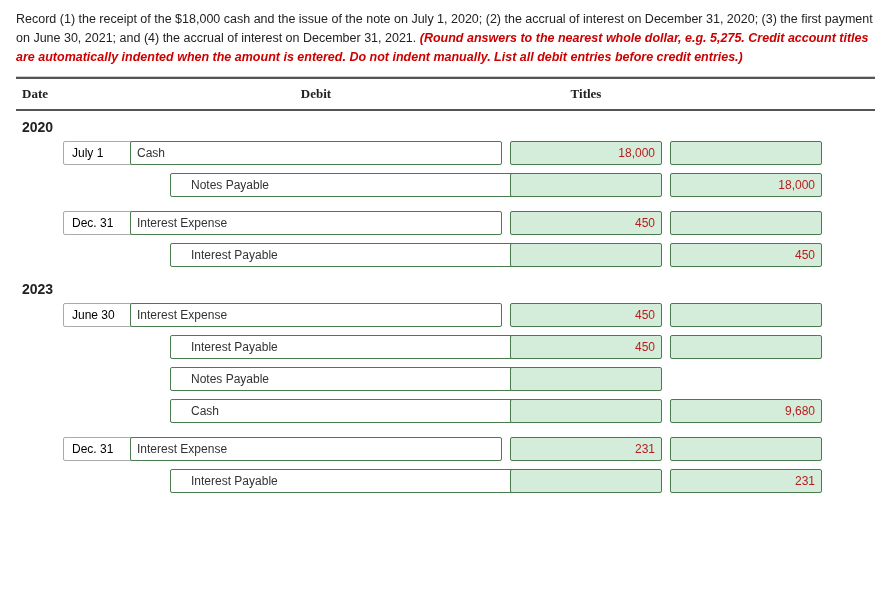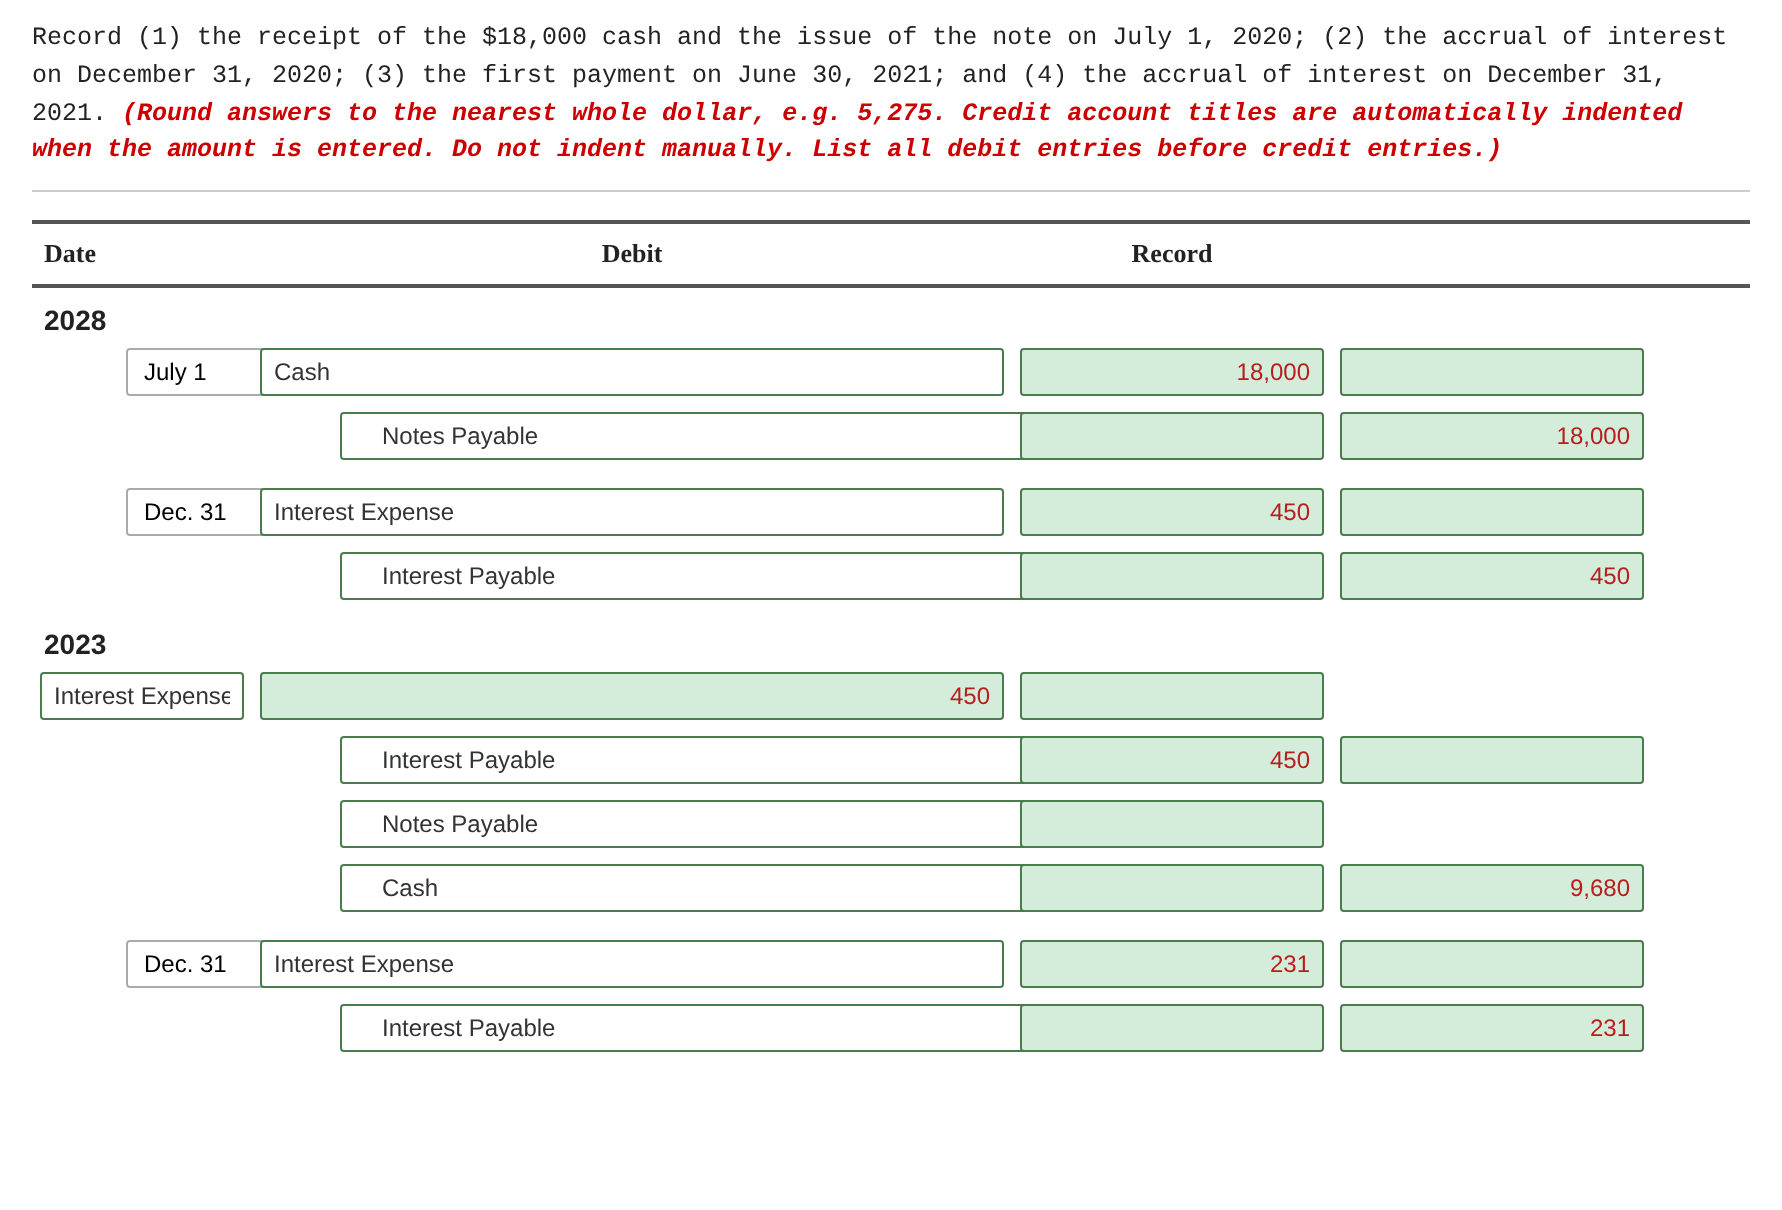--- a/index.html
+++ b/index.html
@@ -7,24 +7,22 @@
       font-family: Arial, sans-serif;
       font-size: 13px;
       background: #fff;
       color: #222;
       padding: 10px 16px;
       width: 891px;
     }
     .instructions {
       font-size: 12.5px;
       line-height: 1.5;
-      margin-bottom: 14px;
       border-bottom: 1px solid #ccc;
       padding-bottom: 10px;
-      font-family: Liberation Mono, monospace;
     }
     .instructions .bold-italic {
       font-weight: bold;
       font-style: italic;
       color: #c00;
     }
     .table-header {
       display: grid;
       grid-template-columns: 110px 380px 160px 160px;
       border-top: 2px solid #555;
@@ -98,25 +96,25 @@
 </head>
 <body>
 
 <div class="instructions">
   <span>Record (1) the receipt of the $18,000 cash and the issue of the note on July 1, 2020; (2) the accrual of interest on December 31, 2020; (3) the first payment on June 30, 2021; and (4) the accrual of interest on December 31, 2021. </span><span class="bold-italic">(Round answers to the nearest whole dollar, e.g. 5,275. Credit account titles are automatically indented when the amount is entered. Do not indent manually. List all debit entries before credit entries.)</span>
 </div>
 
 <div class="table-header">
   <div>Date</div>
   <div class="debit-header">Debit</div>
-  <div class="credit-header">Record</div>
+  <div class="credit-header">Titles</div>
 </div>
 
 <div id="journal-body">
-    <div class="section-year">2028</div>
+    <div class="section-year">2020</div>
     <div class="journal-row">
       <div class="date-cell"><select class="date-select"><option>July 1</option></select></div>
       <div class="account-cell"><input type="text" class="account-input" value="Cash" style=""></div>
       <div class="amount-cell"><input type="text" class="amount-input empty" value="18,000" style=""></div>
       <div class="amount-cell"><input type="text" class="amount-input empty" style=""></div>
     </div>
     <div class="journal-row">
       <div class="date-cell"></div>
       <div class="account-cell"><input type="text" class="account-input indented" value="Notes Payable" style=""></div>
       <div class="amount-cell"><input type="text" class="amount-input empty" style=""></div>
@@ -130,20 +128,21 @@
       <div class="amount-cell"><input type="text" class="amount-input empty" style=""></div>
     </div>
     <div class="journal-row">
       <div class="date-cell"></div>
       <div class="account-cell"><input type="text" class="account-input indented" value="Interest Payable" style=""></div>
       <div class="amount-cell"><input type="text" class="amount-input empty" style=""></div>
       <div class="amount-cell"><input type="text" class="amount-input empty" value="450" style=""></div>
     </div>
     <div class="section-year">2023</div>
     <div class="journal-row">
+      <div class="date-cell"><select class="date-select"><option>June 30</option></select></div>
       <div class="account-cell"><input type="text" class="account-input" value="Interest Expense" style=""></div>
       <div class="amount-cell"><input type="text" class="amount-input empty" value="450" style=""></div>
       <div class="amount-cell"><input type="text" class="amount-input empty" style=""></div>
     </div>
     <div class="journal-row">
       <div class="date-cell"></div>
       <div class="account-cell"><input type="text" class="account-input indented" value="Interest Payable" style=""></div>
       <div class="amount-cell"><input type="text" class="amount-input empty" value="450" style=""></div>
       <div class="amount-cell"><input type="text" class="amount-input empty" style=""></div>
     </div>

